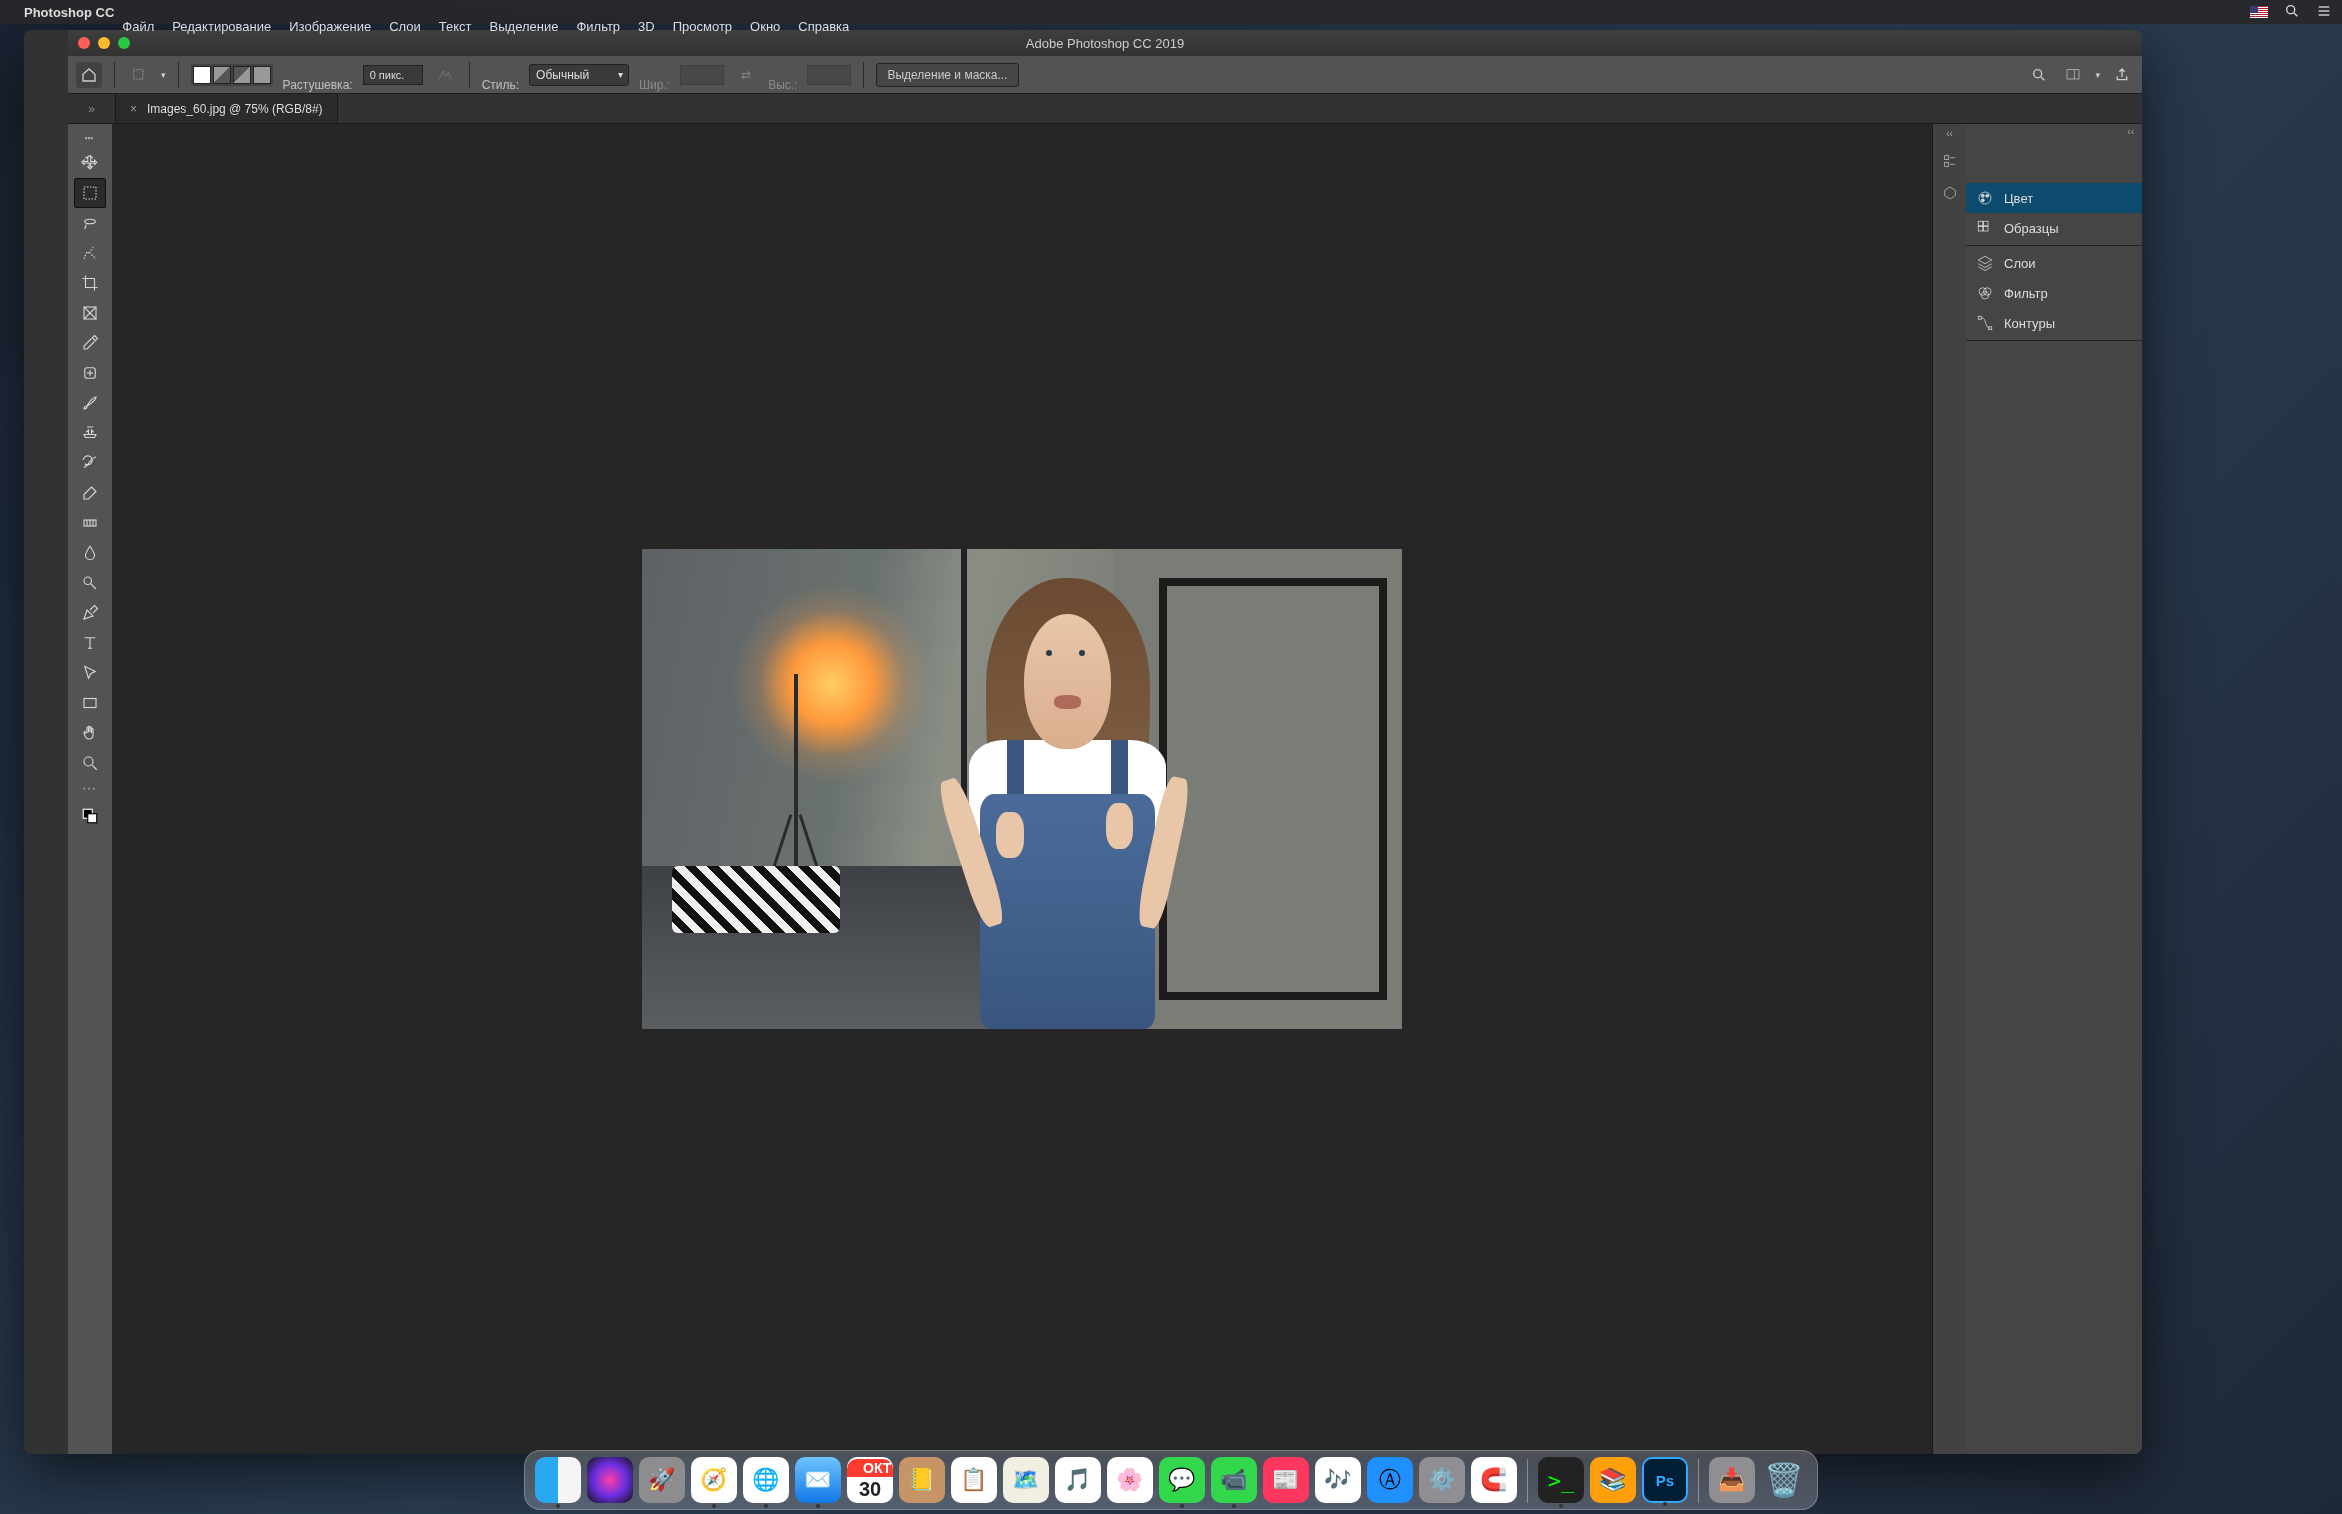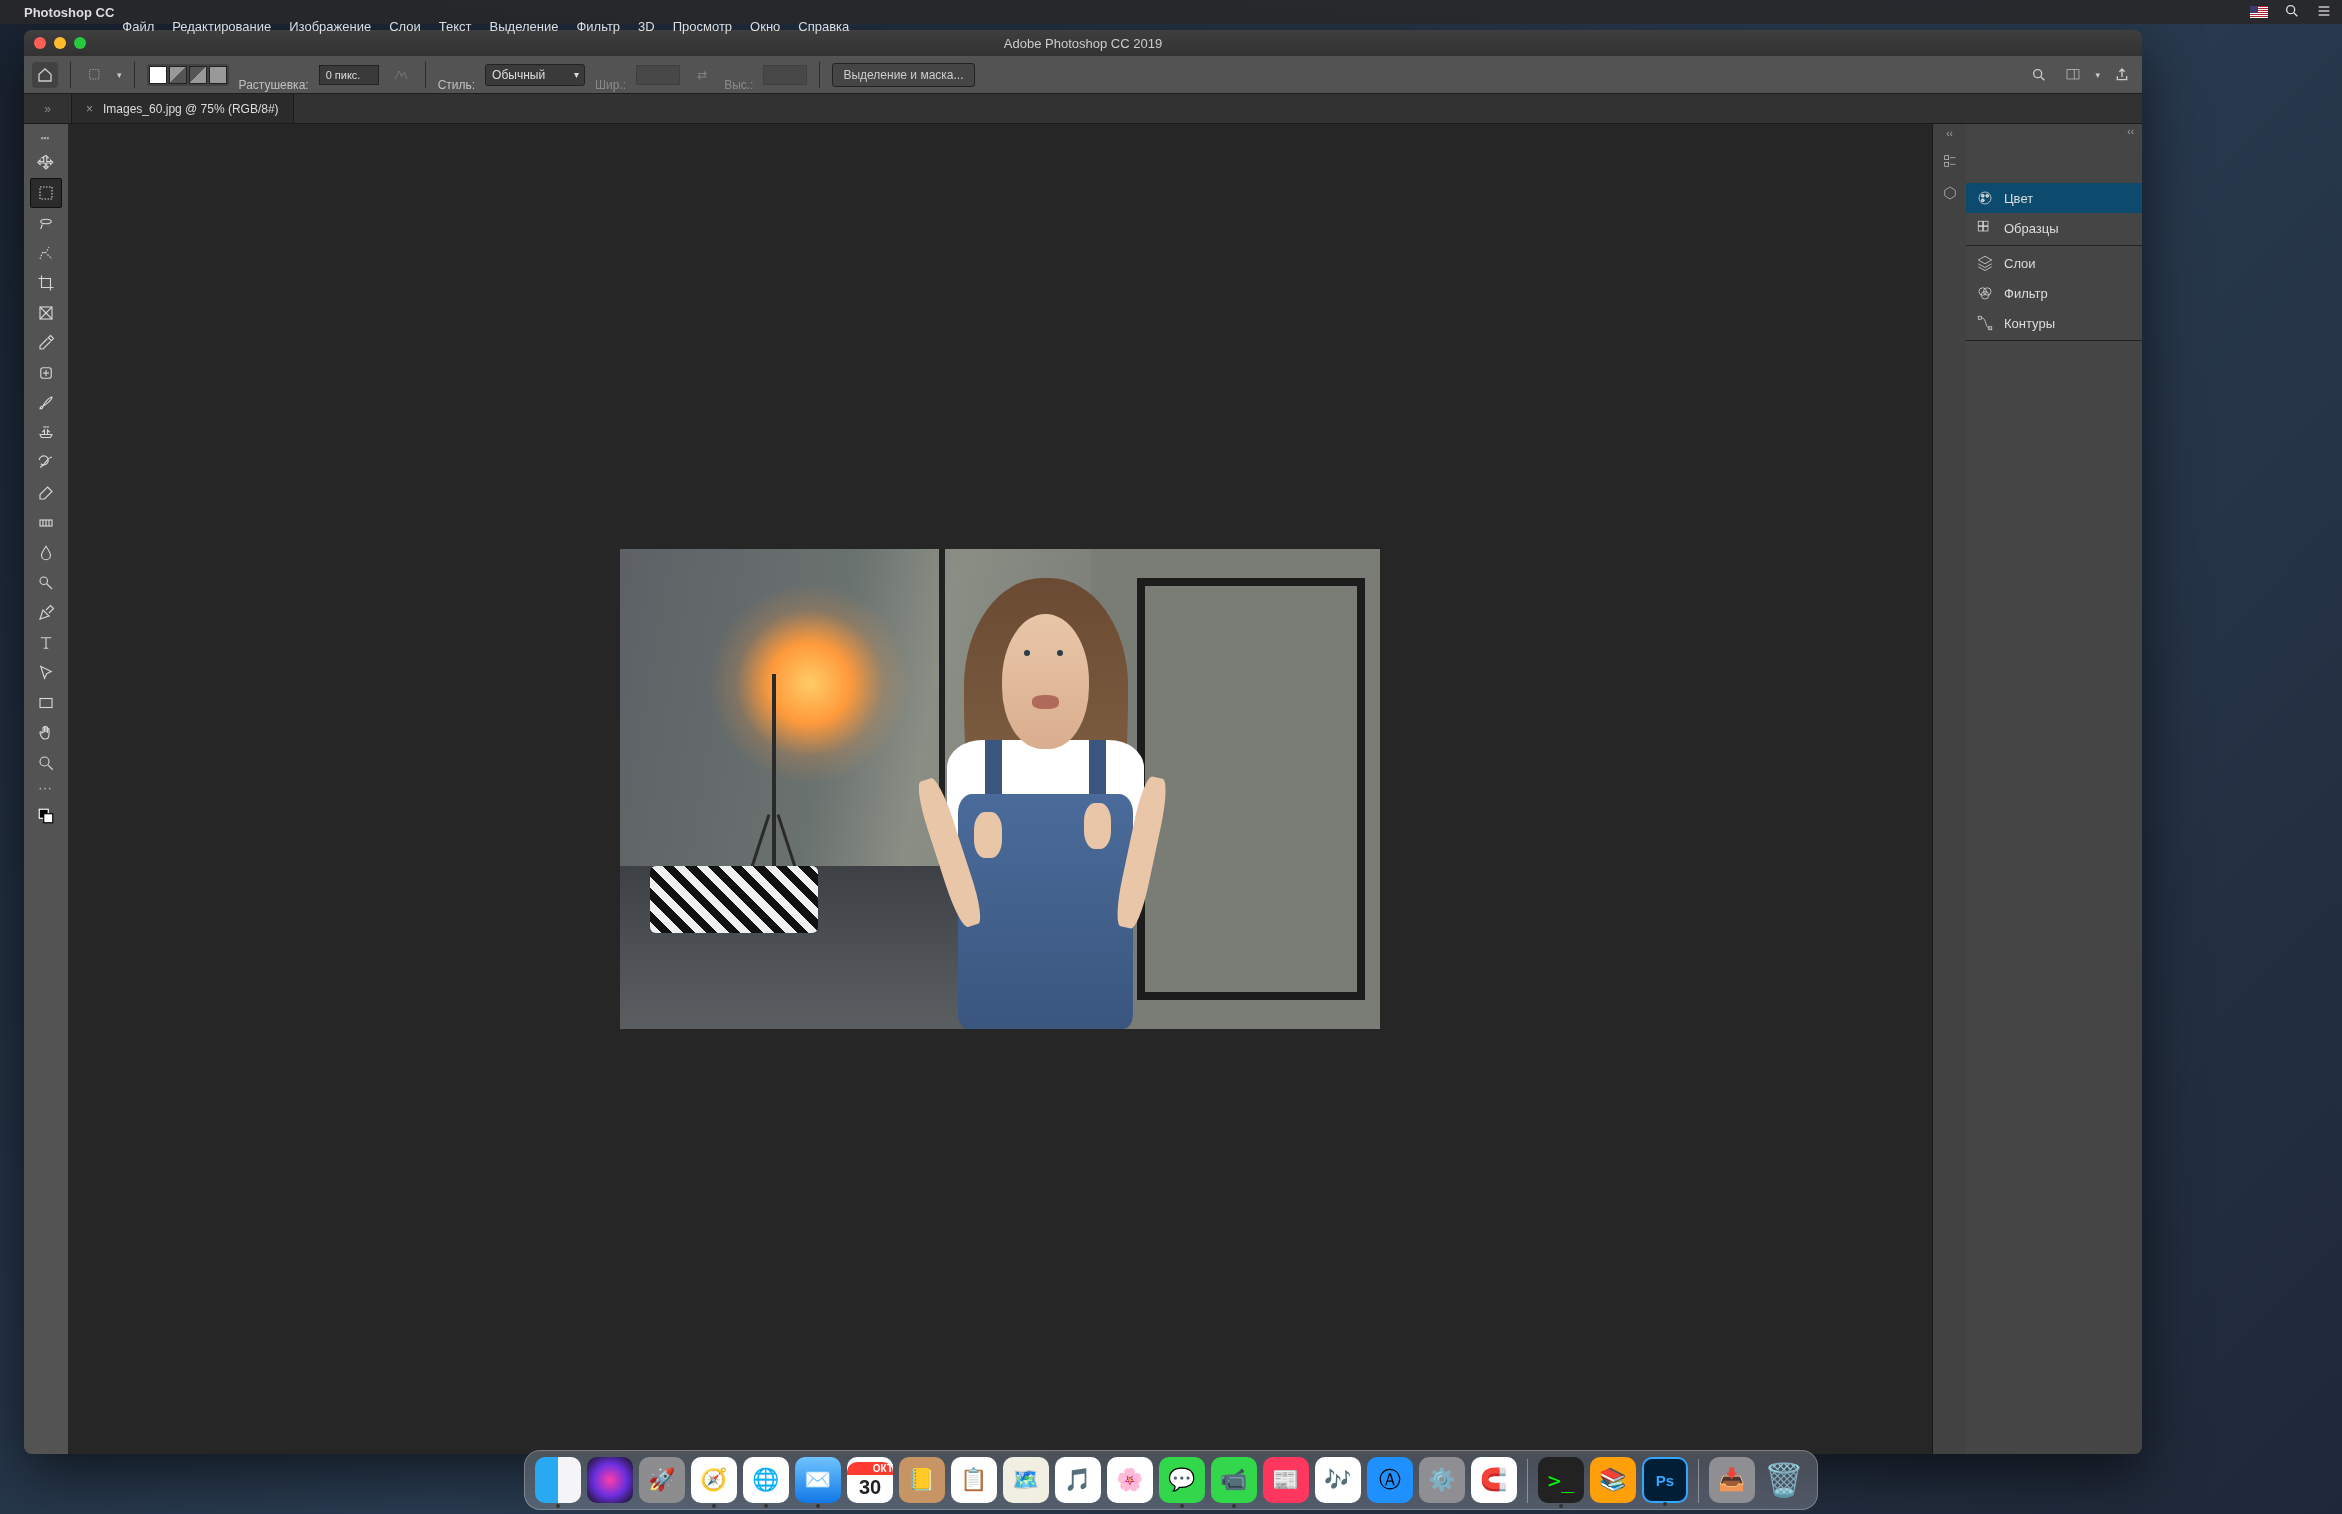--- a/index.html
+++ b/index.html
@@ -17,21 +17,21 @@
 .mac-menubar .app-name { font-weight: 600; margin-right: 8px; }
 .mac-menubar .menu-item { margin-right: 18px; cursor: default; margin-top: 29px; }
 .mac-menubar .right { margin-left: auto; display: flex; align-items: center; gap: 16px; }
 .flag-us { width:18px; height:12px; background: linear-gradient(to bottom,#b22234 0%, #b22234 8%, #fff 8%, #fff 16%, #b22234 16%, #b22234 24%, #fff 24%, #fff 32%, #b22234 32%, #b22234 40%, #fff 40%, #fff 48%, #b22234 48%,#b22234 56%, #fff 56%, #fff 64%, #b22234 64%, #b22234 72%, #fff 72%, #fff 80%, #b22234 80%, #b22234 88%, #fff 88%, #fff 100%); position:relative; }
 .flag-us::before { content:""; position:absolute; top:0; left:0; width:8px; height:7px; background:#3c3b6e;}
 
 
 .ps-window {
   position: absolute; top: 30px; left: 24px; right: 200px; bottom: 60px;
   background: #323232; border-radius: 8px; overflow: hidden; box-shadow: 0 20px 60px rgba(0,0,0,0.6);
-  display: flex; flex-direction: column;
+  display: flex; flex-direction: column; padding-left: 44px;
 }
 .ps-titlebar {
   height: 26px; background: linear-gradient(#3f3f3f,#323232);
   display: flex; align-items: center; position: relative;
 }
 .traffic { display: flex; gap: 8px; padding-left: 10px; }
 .traffic span { width: 12px; height: 12px; border-radius: 50%; display:inline-block; }
 .tr-close{background:#ff5f56;} .tr-min{background:#ffbd2e;} .tr-max{background:#27c93f;}
 .ps-title { position:absolute; left:0; right:0; text-align:center; font-size:13px; color:#ccc; pointer-events:none; }
 
@@ -131,21 +131,21 @@
 .dock-sep{ width:1px; height:44px; background:rgba(255,255,255,0.35); margin:0 4px;}
 .dock-item{ width:46px; height:46px; border-radius:10px; position:relative; display:flex; align-items:center; justify-content:center; font-size:22px;}
 .dock-item .dot{position:absolute; bottom:-5px; left:50%; transform:translateX(-50%); width:4px; height:4px; background:#333; border-radius:50%;}
 .di-finder{background:linear-gradient(90deg,#2aa9f3 50%,#f5f5f7 50%);}
 .di-siri{background:radial-gradient(circle,#ff3da8,#6a2fe0,#111);}
 .di-launch{background:#8d8d90;}
 .di-safari{background:#fff;}
 .di-chrome{background:#fff;}
 .di-mail{background:linear-gradient(#6fc3ff,#1178e6);}
 .di-cal{background:#fff; flex-direction:column; font-size:10px; font-weight:700;}
-.di-cal .m{background:#ff3b30;color:#fff;display:block;width:100%;text-align:right;font-size:10px;padding:1px 0;border-radius:10px 10px 0 0;}
+.di-cal .m{background:#ff3b30;color:#fff;display:block;width:100%;text-align:left;font-size:14px;padding:1px 16px;border-radius:10px 10px 0 0;}
 .di-cal .d{color:#222; font-size:20px; line-height:1.2;}
 .di-contacts{background:#c79565;}
 .di-reminders{background:#fff;}
 .di-maps{background:#f1eee2;}
 .di-music{background:#fff;}
 .di-photos{background:#fff;}
 .di-imsg{background:#32d74b;}
 .di-ft{background:#32d74b;}
 .di-news{background:#ff375f;}
 .di-itunes{background:#fff;}

